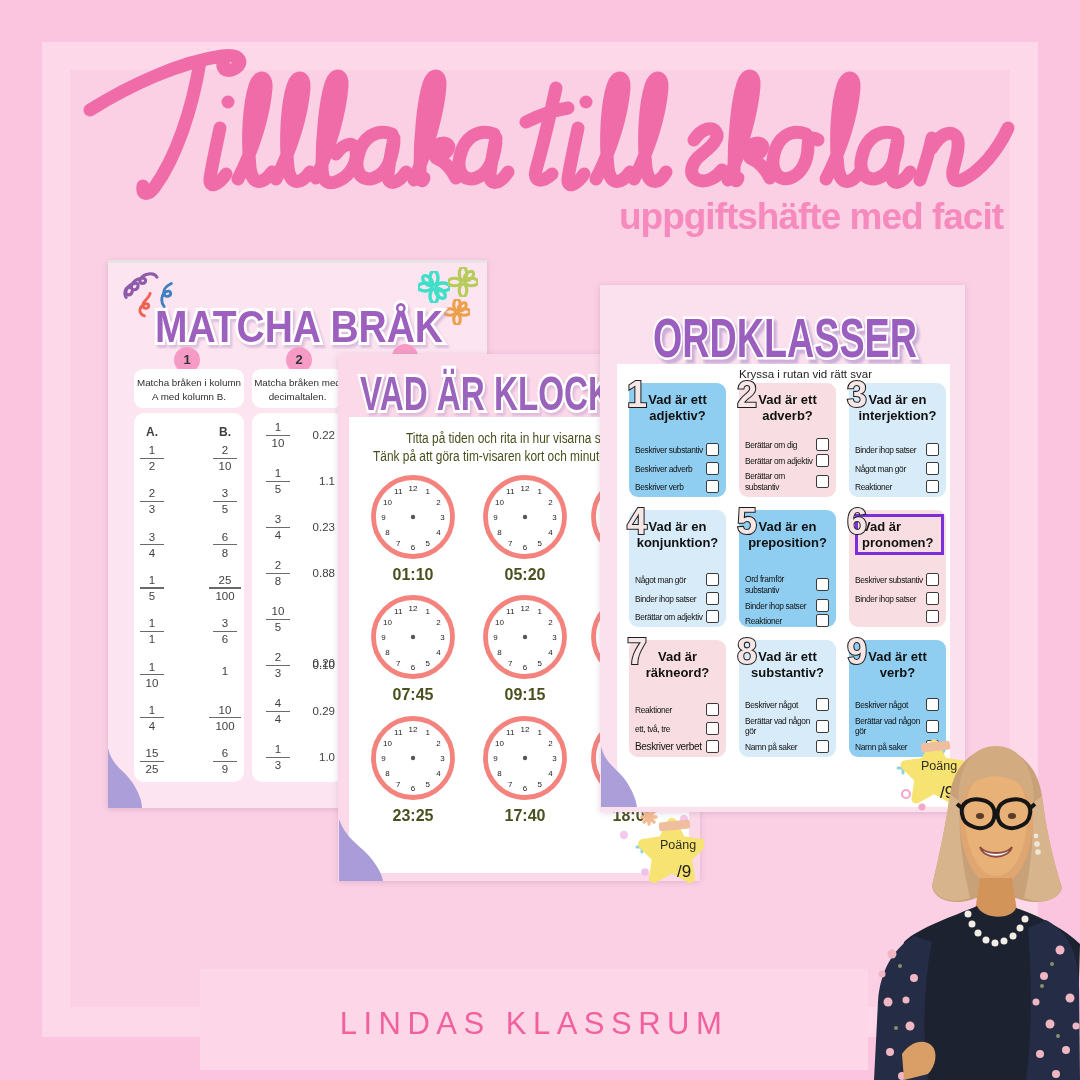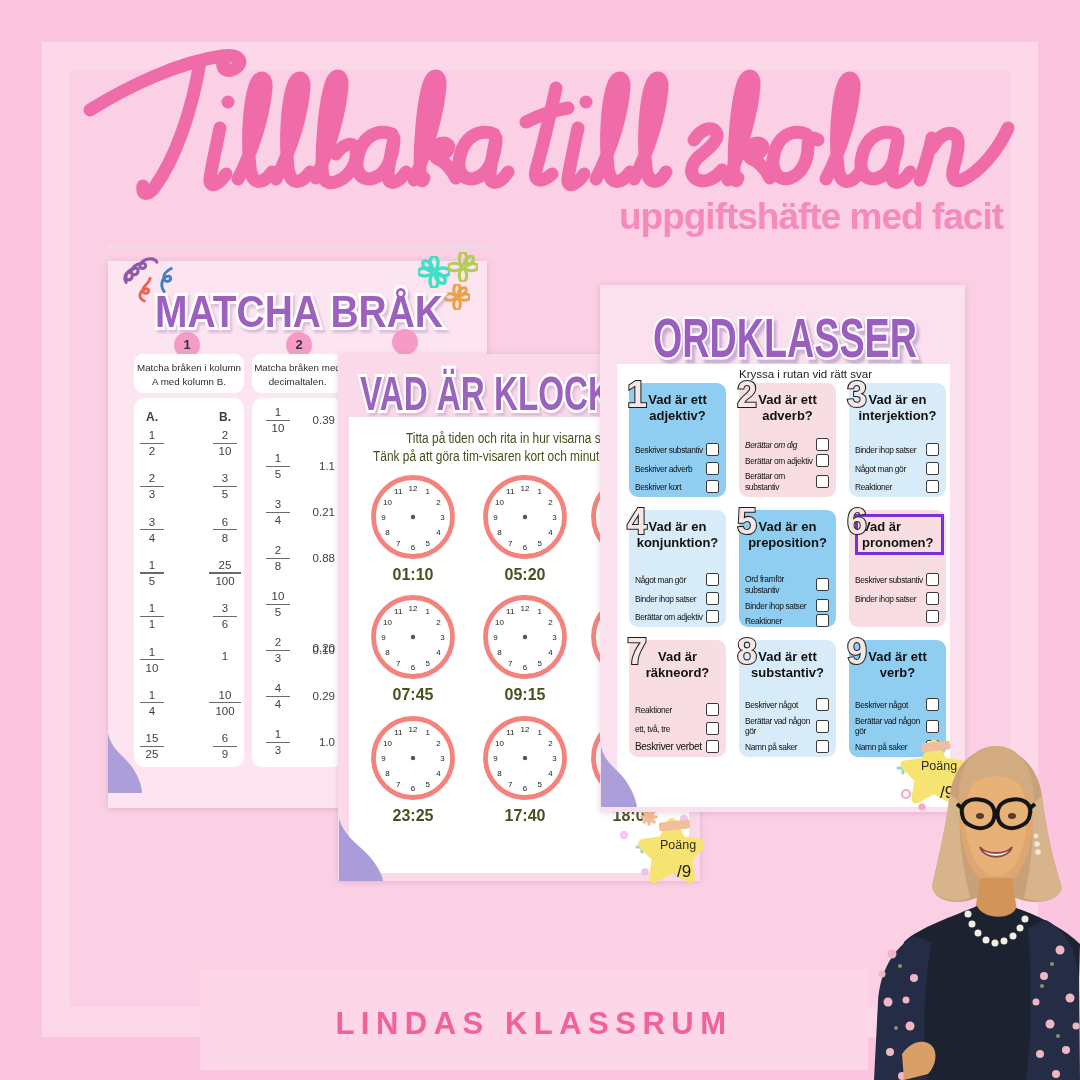--- a/index.html
+++ b/index.html
@@ -66,21 +66,21 @@
  <g fill="#F06CA9">
   <circle cx="228" cy="102" r="6.5"></circle>
   <circle cx="586" cy="102" r="6.5"></circle>
  </g>
 </svg>
 
 <div class="abs" style="left:470px;top:196px;width:533px;text-align:right;
      font-weight:bold;font-size:37px;color:#F78ABD;letter-spacing:-1px;">uppgiftshäfte med facit</div>
 
 <div class="page" style="left:108px;top:261px;width:379px;height:547px;background:#FCE5F0;"></div>
-<div id="leftpage" class="abs" style="left:108px;top:246px;width:379px;height:547px;padding-left:10px;">
+<div id="leftpage" class="abs" style="left:108px;top:261px;width:379px;height:547px;padding-left:10px;">
 
   <div class="abs" style="left:0;top:-1px;width:379px;height:2.5px;background:#E2E5E2;opacity:.85;"></div>
 
   <svg class="abs" style="left:12px;top:7px;" width="50" height="42" viewBox="0 0 70 60">
     <path d="M8 42 C4 34 8 26 14 28 C20 30 16 40 10 38 C4 36 10 24 20 22 C28 20 26 32 19 31 C12 30 16 18 28 15 C38 12 38 22 31 22 C25 22 27 12 38 9 C44 7 50 9 52 13" fill="none" stroke="#8E5BAB" stroke-width="4.5" stroke-linecap="round"></path>
   </svg>
 
   <svg class="abs" style="left:29px;top:31px;" width="22" height="26" viewBox="0 0 30 36">
     <path d="M18 2 C16 10 8 12 8 18 C8 24 16 24 16 19 C16 14 6 16 4 24 C3 28 6 32 10 33" fill="none" stroke="#EE6352" stroke-width="4" stroke-linecap="round"></path>
   </svg>
@@ -156,25 +156,25 @@
       <div style="position:absolute;left:65px;top:204.2px;width:52px;text-align:center;"><span class="frac"><span class="n">3</span><span class="bar" style="width:24px;"></span><span class="d">6</span></span></div>
       <div style="position:absolute;left:-8px;top:247.5px;width:52px;text-align:center;"><span class="frac"><span class="n">1</span><span class="bar" style="width:24px;"></span><span class="d">10</span></span></div>
       <div style="position:absolute;left:65px;top:247.5px;width:52px;text-align:center;"><span style="font-size:11.5px;color:#3F3F3F;">1</span></div>
       <div style="position:absolute;left:-8px;top:290.79999999999995px;width:52px;text-align:center;"><span class="frac"><span class="n">1</span><span class="bar" style="width:24px;"></span><span class="d">4</span></span></div>
       <div style="position:absolute;left:65px;top:290.79999999999995px;width:52px;text-align:center;"><span class="frac"><span class="n">10</span><span class="bar" style="width:32px;"></span><span class="d">100</span></span></div>
       <div style="position:absolute;left:-8px;top:334.09999999999997px;width:52px;text-align:center;"><span class="frac"><span class="n">15</span><span class="bar" style="width:24px;"></span><span class="d">25</span></span></div>
       <div style="position:absolute;left:65px;top:334.09999999999997px;width:52px;text-align:center;"><span class="frac"><span class="n">6</span><span class="bar" style="width:24px;"></span><span class="d">9</span></span></div>
     </div>
   <div class="abs" id="fracs2" style="left:144px;top:152px;width:91px;height:369px;">
       <div style="position:absolute;left:4px;top:8px;width:44px;text-align:center;"><span class="frac"><span class="n">1</span><span class="bar" style="width:24px;"></span><span class="d">10</span></span></div>
-      <div style="position:absolute;right:8px;top:16px;font-size:11.5px;color:#3F3F3F;">0.39</div>
+      <div style="position:absolute;right:8px;top:16px;font-size:11.5px;color:#3F3F3F;">0.22</div>
       <div style="position:absolute;left:4px;top:54px;width:44px;text-align:center;"><span class="frac"><span class="n">1</span><span class="bar" style="width:24px;"></span><span class="d">5</span></span></div>
       <div style="position:absolute;right:8px;top:62px;font-size:11.5px;color:#3F3F3F;">1.1</div>
       <div style="position:absolute;left:4px;top:100px;width:44px;text-align:center;"><span class="frac"><span class="n">3</span><span class="bar" style="width:24px;"></span><span class="d">4</span></span></div>
-      <div style="position:absolute;right:8px;top:108px;font-size:11.5px;color:#3F3F3F;">0.21</div>
+      <div style="position:absolute;right:8px;top:108px;font-size:11.5px;color:#3F3F3F;">0.23</div>
       <div style="position:absolute;left:4px;top:146px;width:44px;text-align:center;"><span class="frac"><span class="n">2</span><span class="bar" style="width:24px;"></span><span class="d">8</span></span></div>
       <div style="position:absolute;right:8px;top:154px;font-size:11.5px;color:#3F3F3F;">0.88</div>
       <div style="position:absolute;left:4px;top:192px;width:44px;text-align:center;"><span class="frac"><span class="n">10</span><span class="bar" style="width:24px;"></span><span class="d">5</span></span></div>
       <div style="position:absolute;right:8px;top:200px;font-size:11.5px;color:#3F3F3F;margin-top:44px;">0.20</div>
       <div style="position:absolute;left:4px;top:238px;width:44px;text-align:center;"><span class="frac"><span class="n">2</span><span class="bar" style="width:24px;"></span><span class="d">3</span></span></div>
       <div style="position:absolute;right:8px;top:246px;font-size:11.5px;color:#3F3F3F;">0.10</div>
       <div style="position:absolute;left:4px;top:284px;width:44px;text-align:center;"><span class="frac"><span class="n">4</span><span class="bar" style="width:24px;"></span><span class="d">4</span></span></div>
       <div style="position:absolute;right:8px;top:292px;font-size:11.5px;color:#3F3F3F;">0.29</div>
       <div style="position:absolute;left:4px;top:330px;width:44px;text-align:center;"><span class="frac"><span class="n">1</span><span class="bar" style="width:24px;"></span><span class="d">3</span></span></div>
       <div style="position:absolute;right:8px;top:338px;font-size:11.5px;color:#3F3F3F;">1.0</div>
@@ -364,29 +364,29 @@
 
   <div class="abs" style="left:17px;top:83px;width:377px;text-align:center;font-size:11.5px;color:#1d1d1d;">Kryssa i rutan vid rätt svar</div>
 
   <div id="qgrid">
       <div class="abs" style="left:29px;top:98px;width:97px;height:114px;background:#8FCEF1;border-radius:9px;">
         <div style="margin-top:9px;text-align:center;font-weight:bold;font-size:13px;line-height:15.5px;color:#111;">Vad är ett<br>adjektiv?</div>
         <div style="position:absolute;left:6px;top:62px;width:71px;font-size:8.4px;letter-spacing:-0.35px;line-height:10.5px;color:#111;white-space:nowrap;">Beskriver substantiv</div>
         <div style="position:absolute;right:7px;top:60px;width:11px;height:11px;background:#fff;border:1.5px solid #3a3a3a;border-radius:2px;"></div>
         <div style="position:absolute;left:6px;top:80.5px;width:71px;font-size:8.4px;letter-spacing:-0.35px;line-height:10.5px;color:#111;white-space:nowrap;">Beskriver adverb</div>
         <div style="position:absolute;right:7px;top:78.5px;width:11px;height:11px;background:#fff;border:1.5px solid #3a3a3a;border-radius:2px;"></div>
-        <div style="position:absolute;left:6px;top:99px;width:71px;font-size:8.4px;letter-spacing:-0.35px;line-height:10.5px;color:#111;white-space:nowrap;">Beskriver kort</div>
+        <div style="position:absolute;left:6px;top:99px;width:71px;font-size:8.4px;letter-spacing:-0.35px;line-height:10.5px;color:#111;white-space:nowrap;">Beskriver verb</div>
         <div style="position:absolute;right:7px;top:97px;width:11px;height:11px;background:#fff;border:1.5px solid #3a3a3a;border-radius:2px;"></div>
       </div>
       <svg class="abs" style="left:17px;top:88px;" width="40" height="44">
         <text x="20" y="34" text-anchor="middle" font-size="36" font-weight="bold" fill="#F7E6E6" stroke="#1e1e1e" stroke-width="2.1" paint-order="stroke">1</text>
       </svg>
       <div class="abs" style="left:139px;top:98px;width:97px;height:114px;background:#F8DEE2;border-radius:9px;">
         <div style="margin-top:9px;text-align:center;font-weight:bold;font-size:13px;line-height:15.5px;color:#111;">Vad är ett<br>adverb?</div>
-        <div style="position:absolute;left:6px;top:57px;width:71px;font-size:8.4px;letter-spacing:-0.35px;line-height:10.5px;color:#111;white-space:nowrap;font-style:italic;">Berättar om dig</div>
+        <div style="position:absolute;left:6px;top:57px;width:71px;font-size:8.4px;letter-spacing:-0.35px;line-height:10.5px;color:#111;white-space:nowrap;">Berättar om dig</div>
         <div style="position:absolute;right:7px;top:55px;width:11px;height:11px;background:#fff;border:1.5px solid #3a3a3a;border-radius:2px;"></div>
         <div style="position:absolute;left:6px;top:72.5px;width:71px;font-size:8.4px;letter-spacing:-0.35px;line-height:10.5px;color:#111;white-space:nowrap;">Berättar om adjektiv</div>
         <div style="position:absolute;right:7px;top:70.5px;width:11px;height:11px;background:#fff;border:1.5px solid #3a3a3a;border-radius:2px;"></div>
         <div style="position:absolute;left:6px;top:88px;width:71px;font-size:8.4px;letter-spacing:-0.35px;line-height:10.5px;color:#111;white-space:nowrap;">Berättar om<br>substantiv</div>
         <div style="position:absolute;right:7px;top:92px;width:11px;height:11px;background:#fff;border:1.5px solid #3a3a3a;border-radius:2px;"></div>
       </div>
       <svg class="abs" style="left:127px;top:88px;" width="40" height="44">
         <text x="20" y="34" text-anchor="middle" font-size="36" font-weight="bold" fill="#F7E6E6" stroke="#1e1e1e" stroke-width="2.1" paint-order="stroke">2</text>
       </svg>
       <div class="abs" style="left:249px;top:98px;width:97px;height:114px;background:#D8EBF8;border-radius:9px;">
@@ -484,21 +484,21 @@
     <circle cx="13" cy="56" r="4" fill="none" stroke="#F4A9C8" stroke-width="2.2"></circle>
     <circle cx="29" cy="69" r="3.6" fill="#F4A9C8"></circle>
     <path d="M41 6 L50 24 L70 27 L56 41 L59 61 L41 51 L23 61 L26 41 L12 27 L32 24 Z" fill="#F7E372" stroke="#F7E372" stroke-width="9" stroke-linejoin="round"></path>
     <rect x="28" y="4" width="29" height="9" rx="2" fill="#EFBE9E" transform="rotate(-6 42 8)"></rect>
     <text x="28" y="32" font-size="12.5" fill="#2F2F20">Poäng</text>
     <text x="47" y="60" font-size="17" fill="#1d1d1d">/9</text>
   </svg>
 </div>
 
 <div class="abs" style="left:200px;top:969px;width:668px;height:101px;background:#FDD6E8;"></div>
-<div class="abs" style="left:204px;top:1006px;width:660px;text-align:center;font-size:31px;font-weight:bold;
+<div class="abs" style="left:204px;top:1006px;width:660px;text-align:center;font-size:31px;font-weight:normal;
      letter-spacing:6.5px;color:#F1619E;">LINDAS KLASSRUM</div>
 
 <svg class="abs" style="left:874px;top:736px;" width="206" height="344" viewBox="0 0 206 344">
 
   <path d="M121 12 C98 12 80 30 76 58 C72 88 66 116 58 150 C60 166 84 170 102 162 L142 162 C160 170 184 166 188 152 C178 120 172 92 168 60 C164 30 144 12 121 12 Z" fill="#C9A179"></path>
 
   <path d="M76 58 C72 88 66 116 58 150 C62 164 80 168 96 162 C88 128 84 96 86 66 Z" fill="#D7B48C"></path>
   <path d="M168 60 C172 92 178 120 188 152 C184 166 166 168 150 162 C158 128 160 96 158 68 Z" fill="#D7B48C"></path>
 
   <path d="M122 30 C146 30 160 52 159 86 C158 122 142 150 122 150 C102 150 87 120 86 86 C85 52 98 30 122 30 Z" fill="#DFA671"></path>

